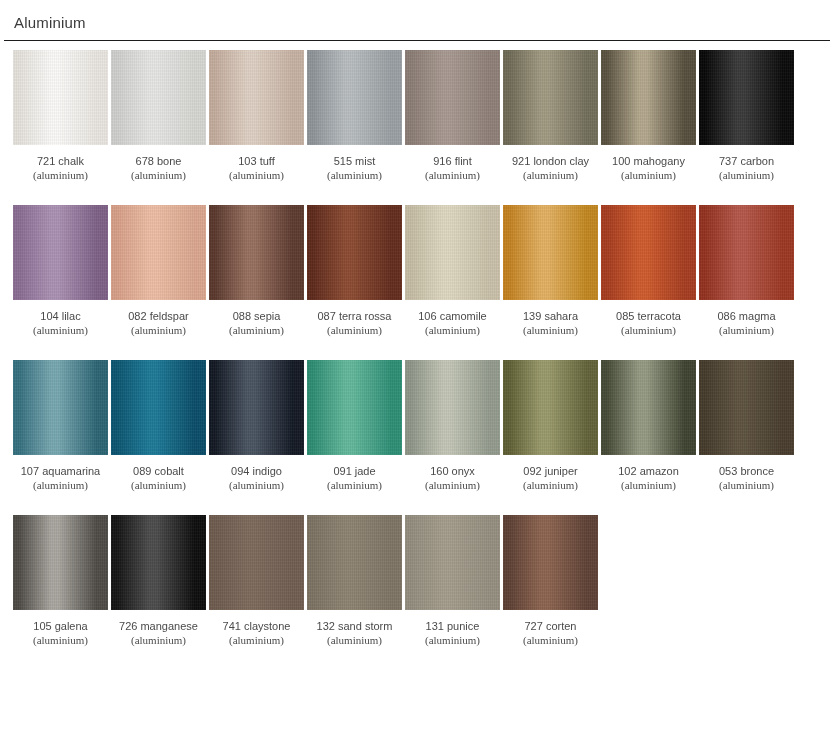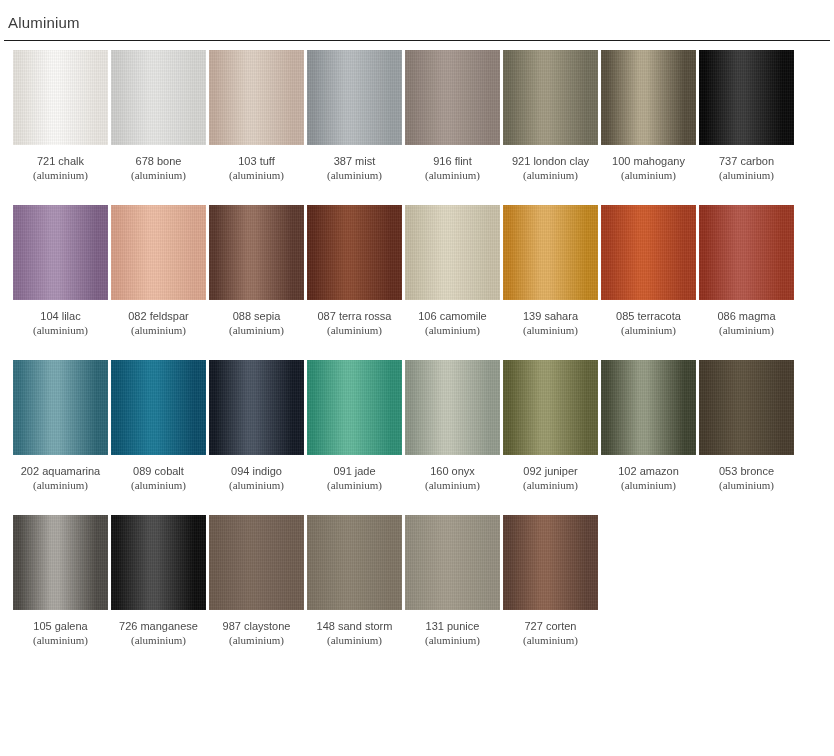--- a/index.html
+++ b/index.html
@@ -23,21 +23,21 @@
   }
 
   
   .section-header {
     position: absolute;
     left: 0;
     top: 0;
     width: 834px;
     height: 42px;
     box-sizing: border-box;
-    padding: 14px 0 0 8px;
+    padding: 14px 0 0 14px;
   }
   .section-title {
     font-size: 15px;
     font-weight: 400;
     color: #3a3a3a;
     letter-spacing: 0.2px;
     line-height: 18px;
     margin: 0;
   }
   .header-rule {
@@ -129,21 +129,21 @@
         <div class="cell">
           <div class="swatch" style="background: linear-gradient(90deg, rgb(195, 172, 157) 0%, rgb(195, 172, 157) 6%, rgb(222, 208, 195) 40%, rgb(222, 208, 195) 48%, rgb(199, 178, 164) 88%, rgb(199, 178, 164) 100%);"></div>
           <div class="label">
             <span class="name">103 tuff</span>
             <span class="finish">(aluminium)</span>
           </div>
         </div>
         <div class="cell">
           <div class="swatch" style="background: linear-gradient(90deg, rgb(142, 148, 152) 0%, rgb(142, 148, 152) 6%, rgb(184, 189, 192) 40%, rgb(184, 189, 192) 48%, rgb(154, 160, 163) 88%, rgb(154, 160, 163) 100%);"></div>
           <div class="label">
-            <span class="name">387 mist</span>
+            <span class="name">515 mist</span>
             <span class="finish">(aluminium)</span>
           </div>
         </div>
         <div class="cell">
           <div class="swatch" style="background: linear-gradient(90deg, rgb(139, 125, 117) 0%, rgb(139, 125, 117) 6%, rgb(168, 154, 145) 40%, rgb(168, 154, 145) 48%, rgb(143, 129, 121) 88%, rgb(143, 129, 121) 100%);"></div>
           <div class="label">
             <span class="name">916 flint</span>
             <span class="finish">(aluminium)</span>
           </div>
         </div>
@@ -226,21 +226,21 @@
             <span class="name">086 magma</span>
             <span class="finish">(aluminium)</span>
           </div>
         </div>
       </div>
       <div class="row-gap"></div>
       <div class="row">
         <div class="cell">
           <div class="swatch" style="background: linear-gradient(90deg, rgb(53, 112, 127) 0%, rgb(53, 112, 127) 6%, rgb(119, 167, 176) 40%, rgb(119, 167, 176) 48%, rgb(45, 102, 117) 88%, rgb(45, 102, 117) 100%);"></div>
           <div class="label">
-            <span class="name">202 aquamarina</span>
+            <span class="name">107 aquamarina</span>
             <span class="finish">(aluminium)</span>
           </div>
         </div>
         <div class="cell">
           <div class="swatch" style="background: linear-gradient(90deg, rgb(12, 85, 113) 0%, rgb(12, 85, 113) 6%, rgb(29, 122, 151) 40%, rgb(29, 122, 151) 48%, rgb(11, 77, 105) 88%, rgb(11, 77, 105) 100%);"></div>
           <div class="label">
             <span class="name">089 cobalt</span>
             <span class="finish">(aluminium)</span>
           </div>
         </div>
@@ -299,28 +299,28 @@
         <div class="cell">
           <div class="swatch" style="background: linear-gradient(90deg, rgb(20, 20, 20) 0%, rgb(20, 20, 20) 6%, rgb(76, 76, 76) 40%, rgb(76, 76, 76) 48%, rgb(14, 14, 14) 88%, rgb(14, 14, 14) 100%);"></div>
           <div class="label">
             <span class="name">726 manganese</span>
             <span class="finish">(aluminium)</span>
           </div>
         </div>
         <div class="cell">
           <div class="swatch" style="background: linear-gradient(90deg, rgb(109, 91, 78) 0%, rgb(109, 91, 78) 6%, rgb(125, 106, 92) 40%, rgb(125, 106, 92) 48%, rgb(112, 94, 81) 88%, rgb(112, 94, 81) 100%);"></div>
           <div class="label">
-            <span class="name">987 claystone</span>
+            <span class="name">741 claystone</span>
             <span class="finish">(aluminium)</span>
           </div>
         </div>
         <div class="cell">
           <div class="swatch" style="background: linear-gradient(90deg, rgb(125, 115, 99) 0%, rgb(125, 115, 99) 6%, rgb(141, 131, 114) 40%, rgb(141, 131, 114) 48%, rgb(127, 117, 101) 88%, rgb(127, 117, 101) 100%);"></div>
           <div class="label">
-            <span class="name">148 sand storm</span>
+            <span class="name">132 sand storm</span>
             <span class="finish">(aluminium)</span>
           </div>
         </div>
         <div class="cell">
           <div class="swatch" style="background: linear-gradient(90deg, rgb(147, 141, 126) 0%, rgb(147, 141, 126) 6%, rgb(164, 157, 141) 40%, rgb(164, 157, 141) 48%, rgb(149, 143, 128) 88%, rgb(149, 143, 128) 100%);"></div>
           <div class="label">
             <span class="name">131 punice</span>
             <span class="finish">(aluminium)</span>
           </div>
         </div>

